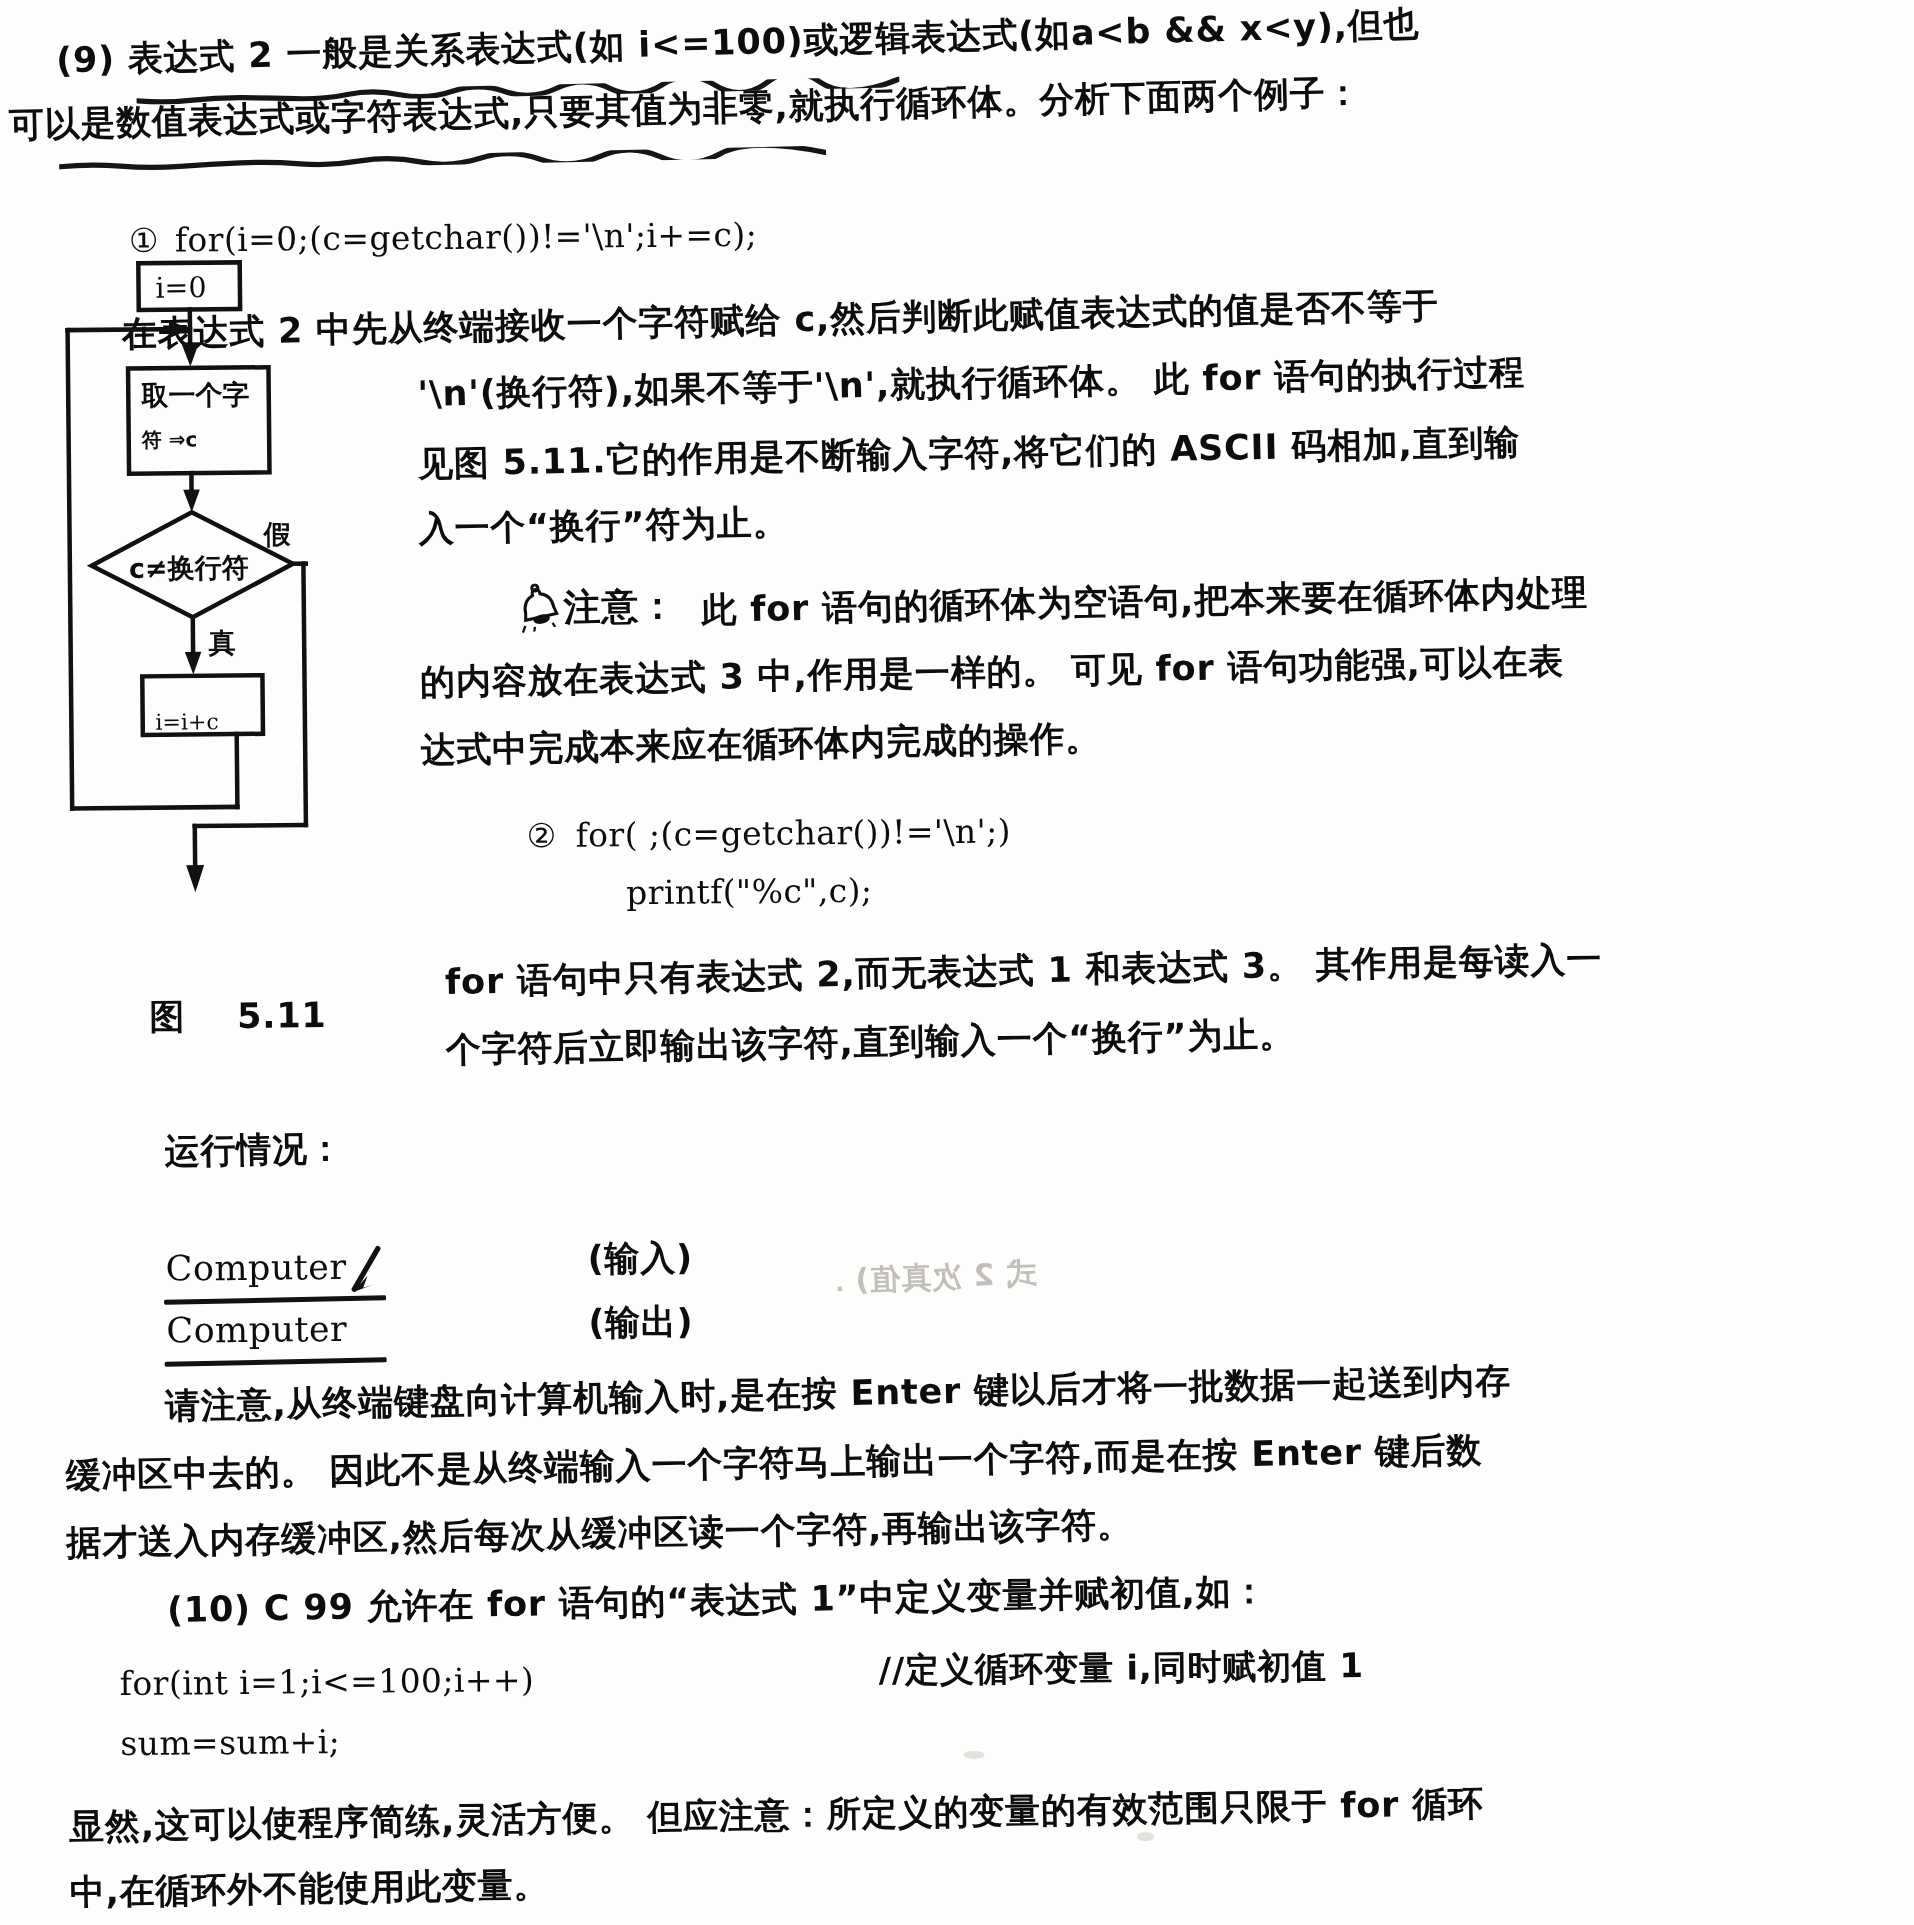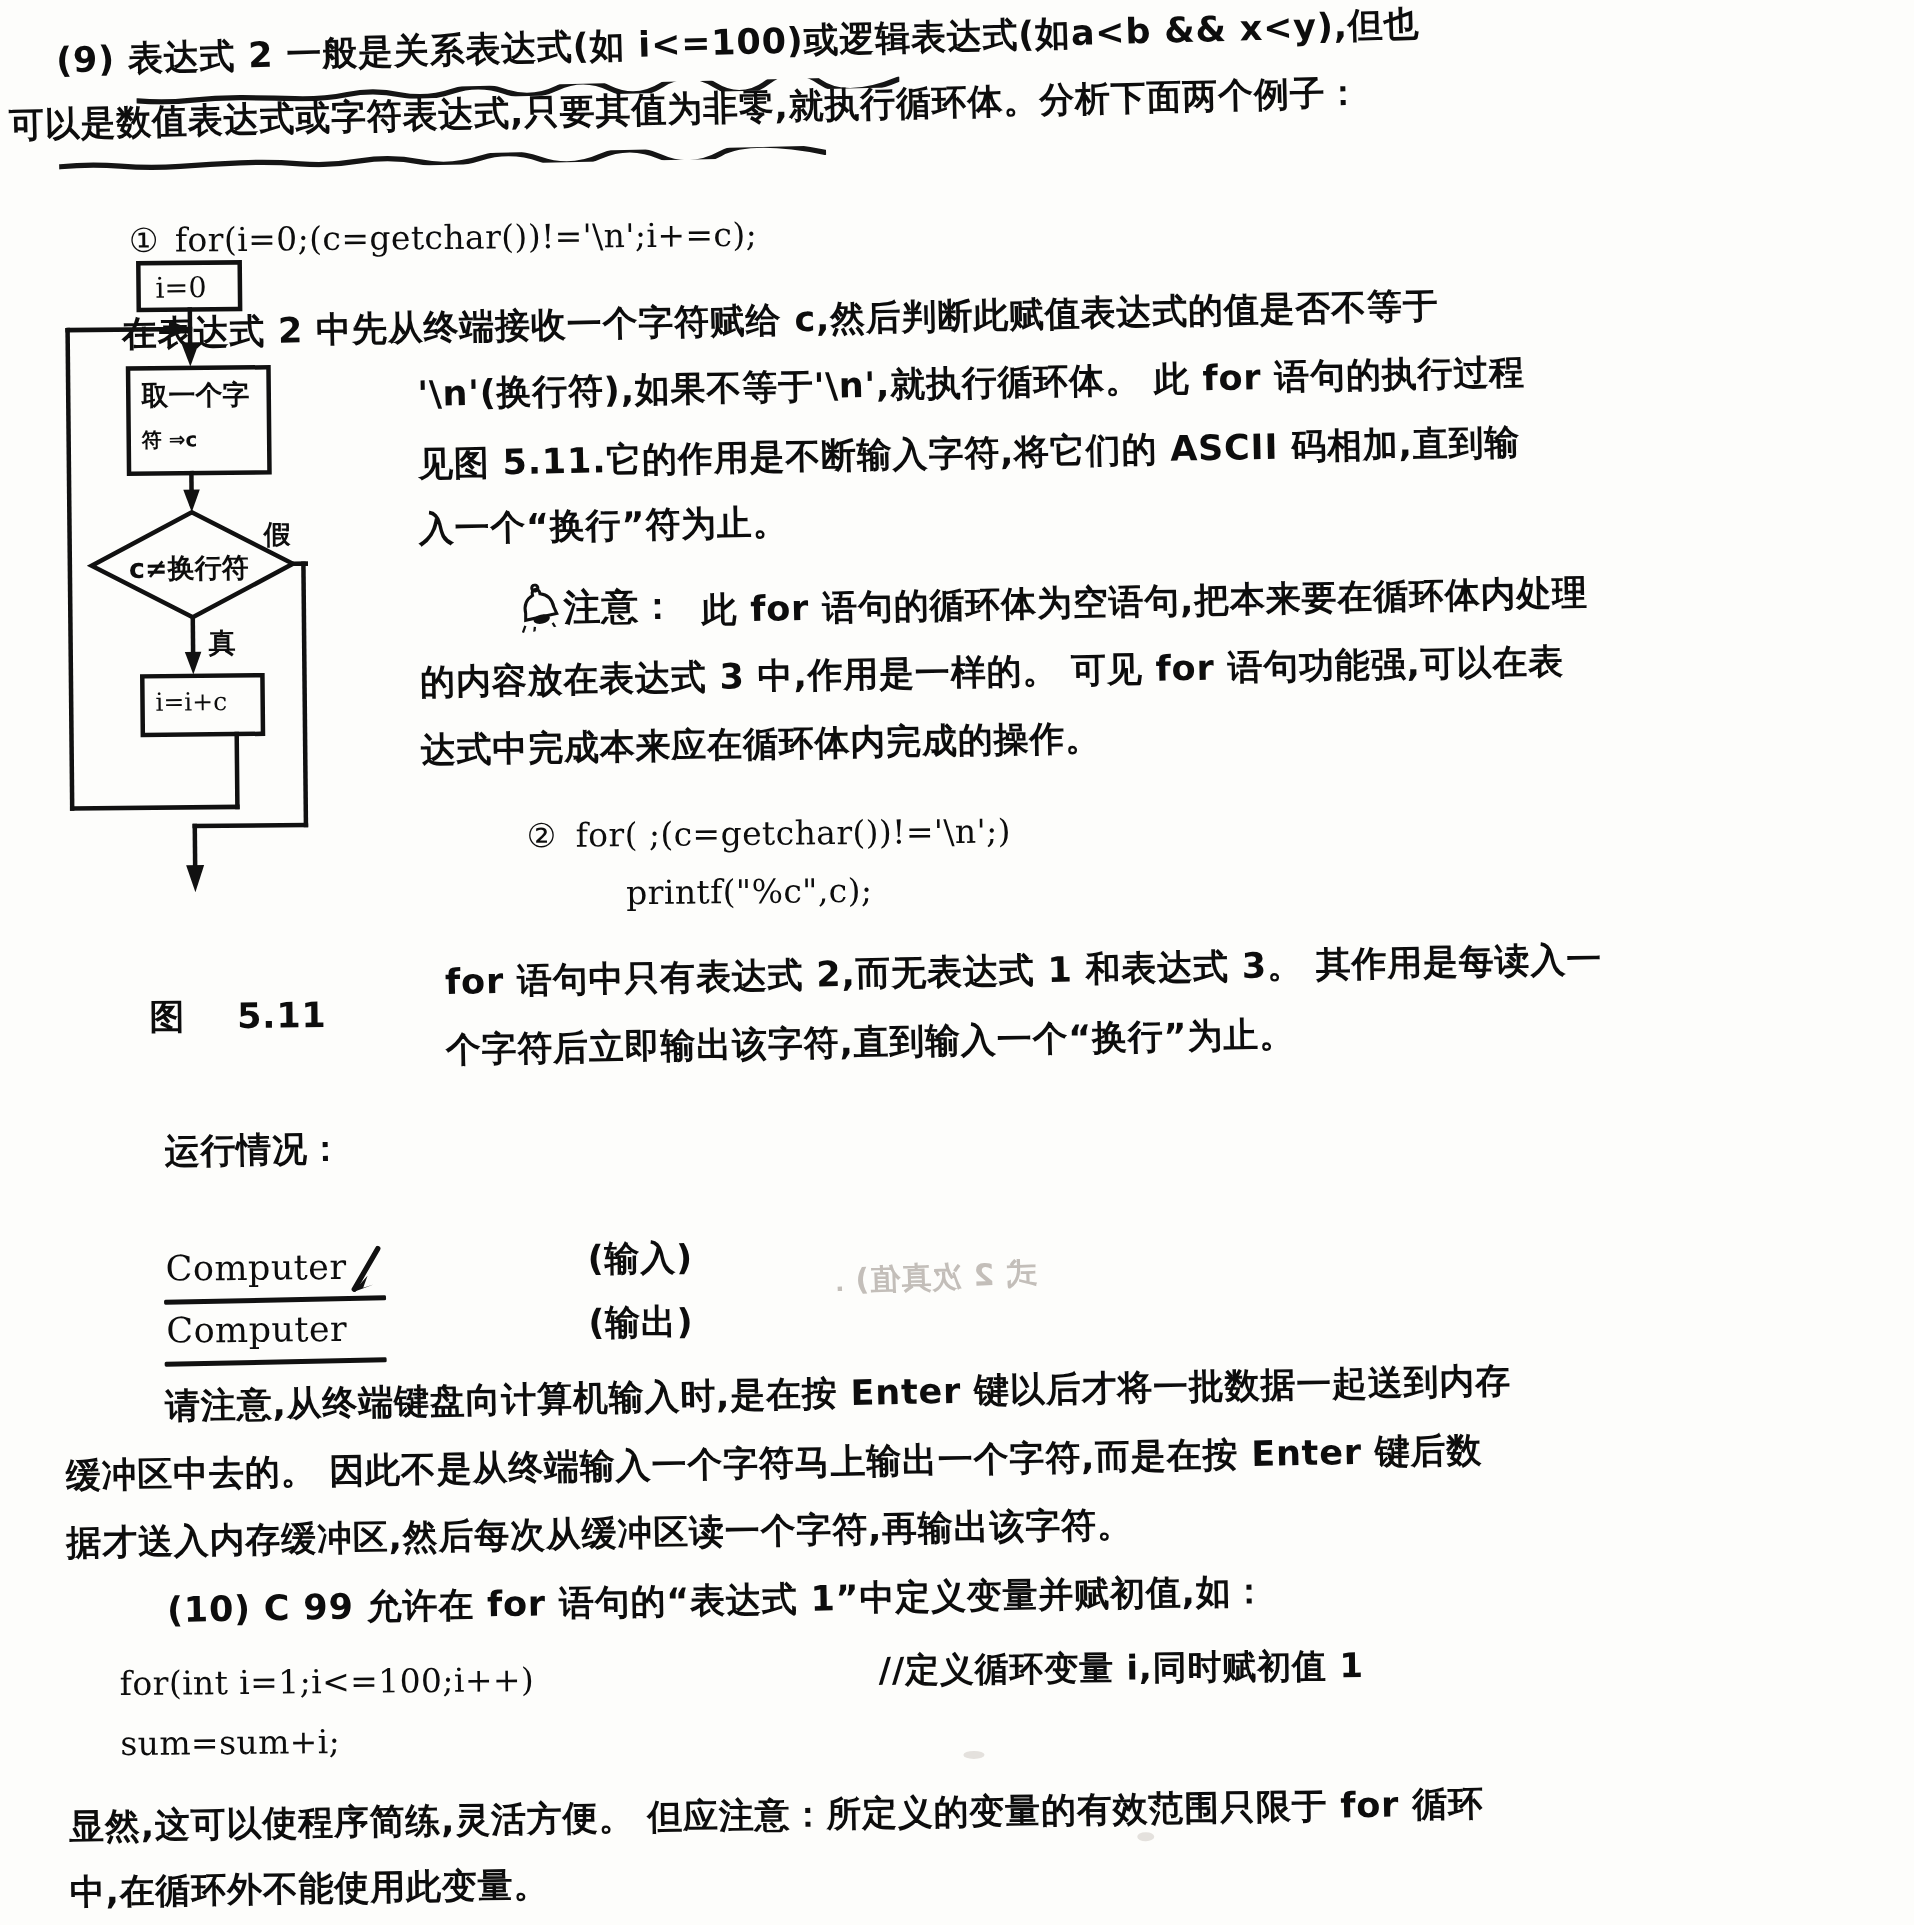--- a/index.html
+++ b/index.html
@@ -238,19 +238,19 @@
     <div class="fc-label" style="left:113px; top:15px; font-size:28.6px;">i=0</div>
 
     <div class="fc-label cnlbl" style="left:98px; top:122px; font-size:27px;">取一个字</div>
     <div class="fc-label cnlbl" style="left:98px; top:171px; font-size:20px;">符 ⇒c</div>
 
     <div class="fc-label cnlbl" style="left:84px; top:295px; font-size:27px;">c≠换行符</div>
 
     <div class="fc-label cnlbl" style="left:219px; top:262px; font-size:27px;">假</div>
     <div class="fc-label cnlbl" style="left:163px; top:370px; font-size:27px;">真</div>
 
-    <div class="fc-label" style="left:109px; top:432px; font-size:25px;">i=i+c</div>
+    <div class="fc-label" style="left:109px; top:454px; font-size:22px;">i=i+c</div>
   </div>
 
   <div class="txt cn" style="left:147px; top:992px; font-size:35px;">图    5.11</div>
 
 </div>
 
 
 </body></html>

